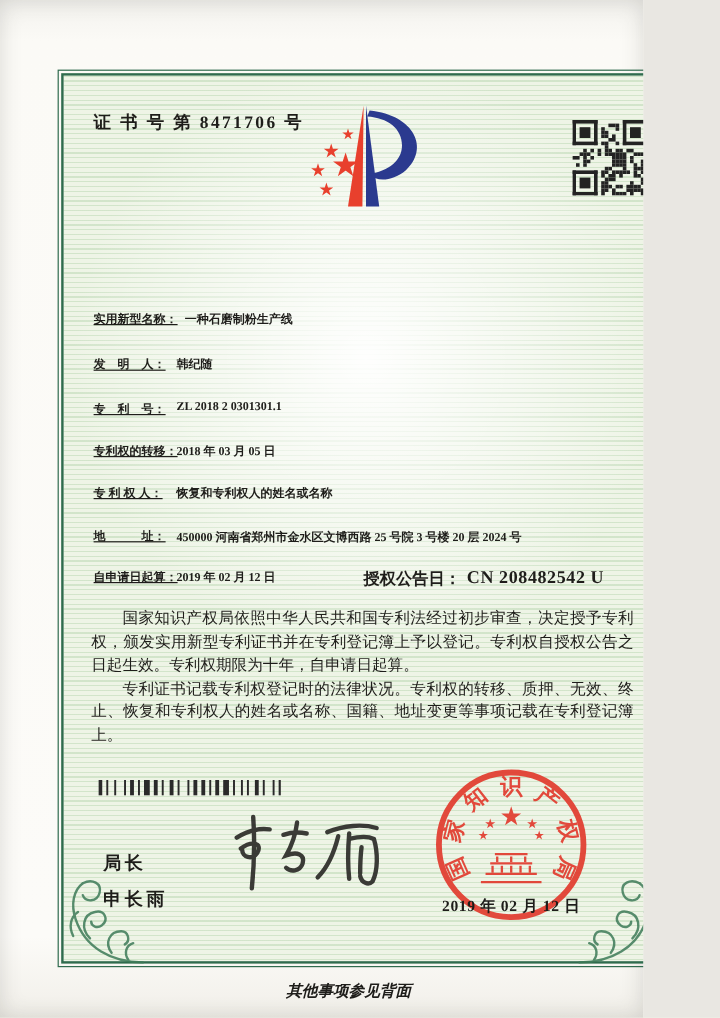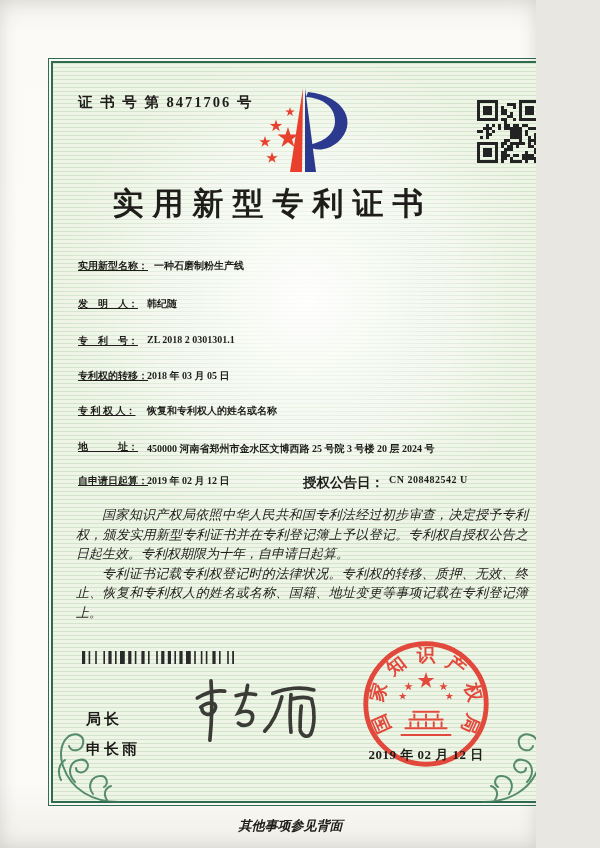--- a/index.html
+++ b/index.html
@@ -21,22 +21,22 @@
       radial-gradient(ellipse 65% 45% at 50% 32%, rgba(255,255,255,.95), rgba(255,255,255,0) 75%),
       repeating-linear-gradient(180deg, rgba(146,193,138,.30) 0 1px, rgba(255,255,255,0) 1px 4px),
       #eef4e6;
   }
   .abs { position:absolute; z-index:3; }
   .cert-no { left:78px; top:93px; font-size:14.5px; letter-spacing:2px; font-weight:600; }
   .title { left:0; right:0; top:183px; text-align:center; font-size:31px; font-weight:bold; letter-spacing:9px; text-indent:9px; }
   .row { left:78px; font-size:10px; font-weight:600; white-space:nowrap;text-decoration:underline; }
   .row .val { position:absolute; left:69px; top:0; white-space:normal; width:380px; font-weight:600; }
   .row2-label { left:303px; top:474px; font-size:13.5px; font-weight:600; }
-  .row2-val { left:389px; top:474px; font-size:10px; font-weight:600; letter-spacing:.5px; }
-  .paras { left:76px; top:505px; width:452px; font-size:13px; line-height:19.5px; font-style:italic; text-align:justify; }
+  .row2-val { left:389px; top:474px; font-size:15px; font-weight:600; letter-spacing:.5px; }
+  .paras { left:76px; top:505px; width:452px; font-size:13px; line-height:19.5px; text-align:justify; }
   .paras p { text-indent:2em; }
   .officer { left:86px; font-size:15px; letter-spacing:3px; font-weight:600; }
   .seal-date { left:361px; top:746px; width:130px; text-align:center; font-size:13px; font-weight:600; z-index:6; letter-spacing:.5px; }
   .page-num { left:0; right:0; top:783px; text-align:center; font-size:12.5px; font-weight:600; }
   .back-note { left:0; right:0; top:817px; text-align:center; font-size:13px; font-style:italic; font-weight:600;padding-left:45px; }
   .seal-wrap { left:358px; top:636px; width:136px; height:136px; z-index:5; opacity:.92; }
   .sig-wrap { left:192px; top:674px; width:150px; height:80px; z-index:4; }
   .barcode-wrap { left:82px; top:650px; width:152px; height:13px; }
   .qr-wrap { left:477px; top:100px; width:63px; height:63px; }
   .logo-wrap { left:250px; top:84px; width:114px; height:92px; }
@@ -223,21 +223,20 @@
         <rect x="57" y="57" width="3" height="3" fill="#232323"></rect>
         <rect x="24" y="60" width="3" height="3" fill="#232323"></rect>
         <rect x="33" y="60" width="3" height="3" fill="#232323"></rect>
         <rect x="36" y="60" width="3" height="3" fill="#232323"></rect>
         <rect x="39" y="60" width="3" height="3" fill="#232323"></rect>
         <rect x="42" y="60" width="3" height="3" fill="#232323"></rect>
         <rect x="48" y="60" width="3" height="3" fill="#232323"></rect>
         <rect x="57" y="60" width="3" height="3" fill="#232323"></rect>
       </svg></div>
 
-  <div class="abs title">实用新型专利证书</div>
 
   <div class="abs row" style="top:259px">
     <span class="lbl-full">实用新型名称：</span><span class="val" style="left:76px">一种石磨制粉生产线</span>
   </div>
   <div class="abs row" style="top:297px">
     <span>发　明　人：</span><span class="val">韩纪随</span>
   </div>
   <div class="abs row" style="top:334px">
     <span>专　利　号：</span><span class="val">ZL 2018 2 0301301.1</span>
   </div>

